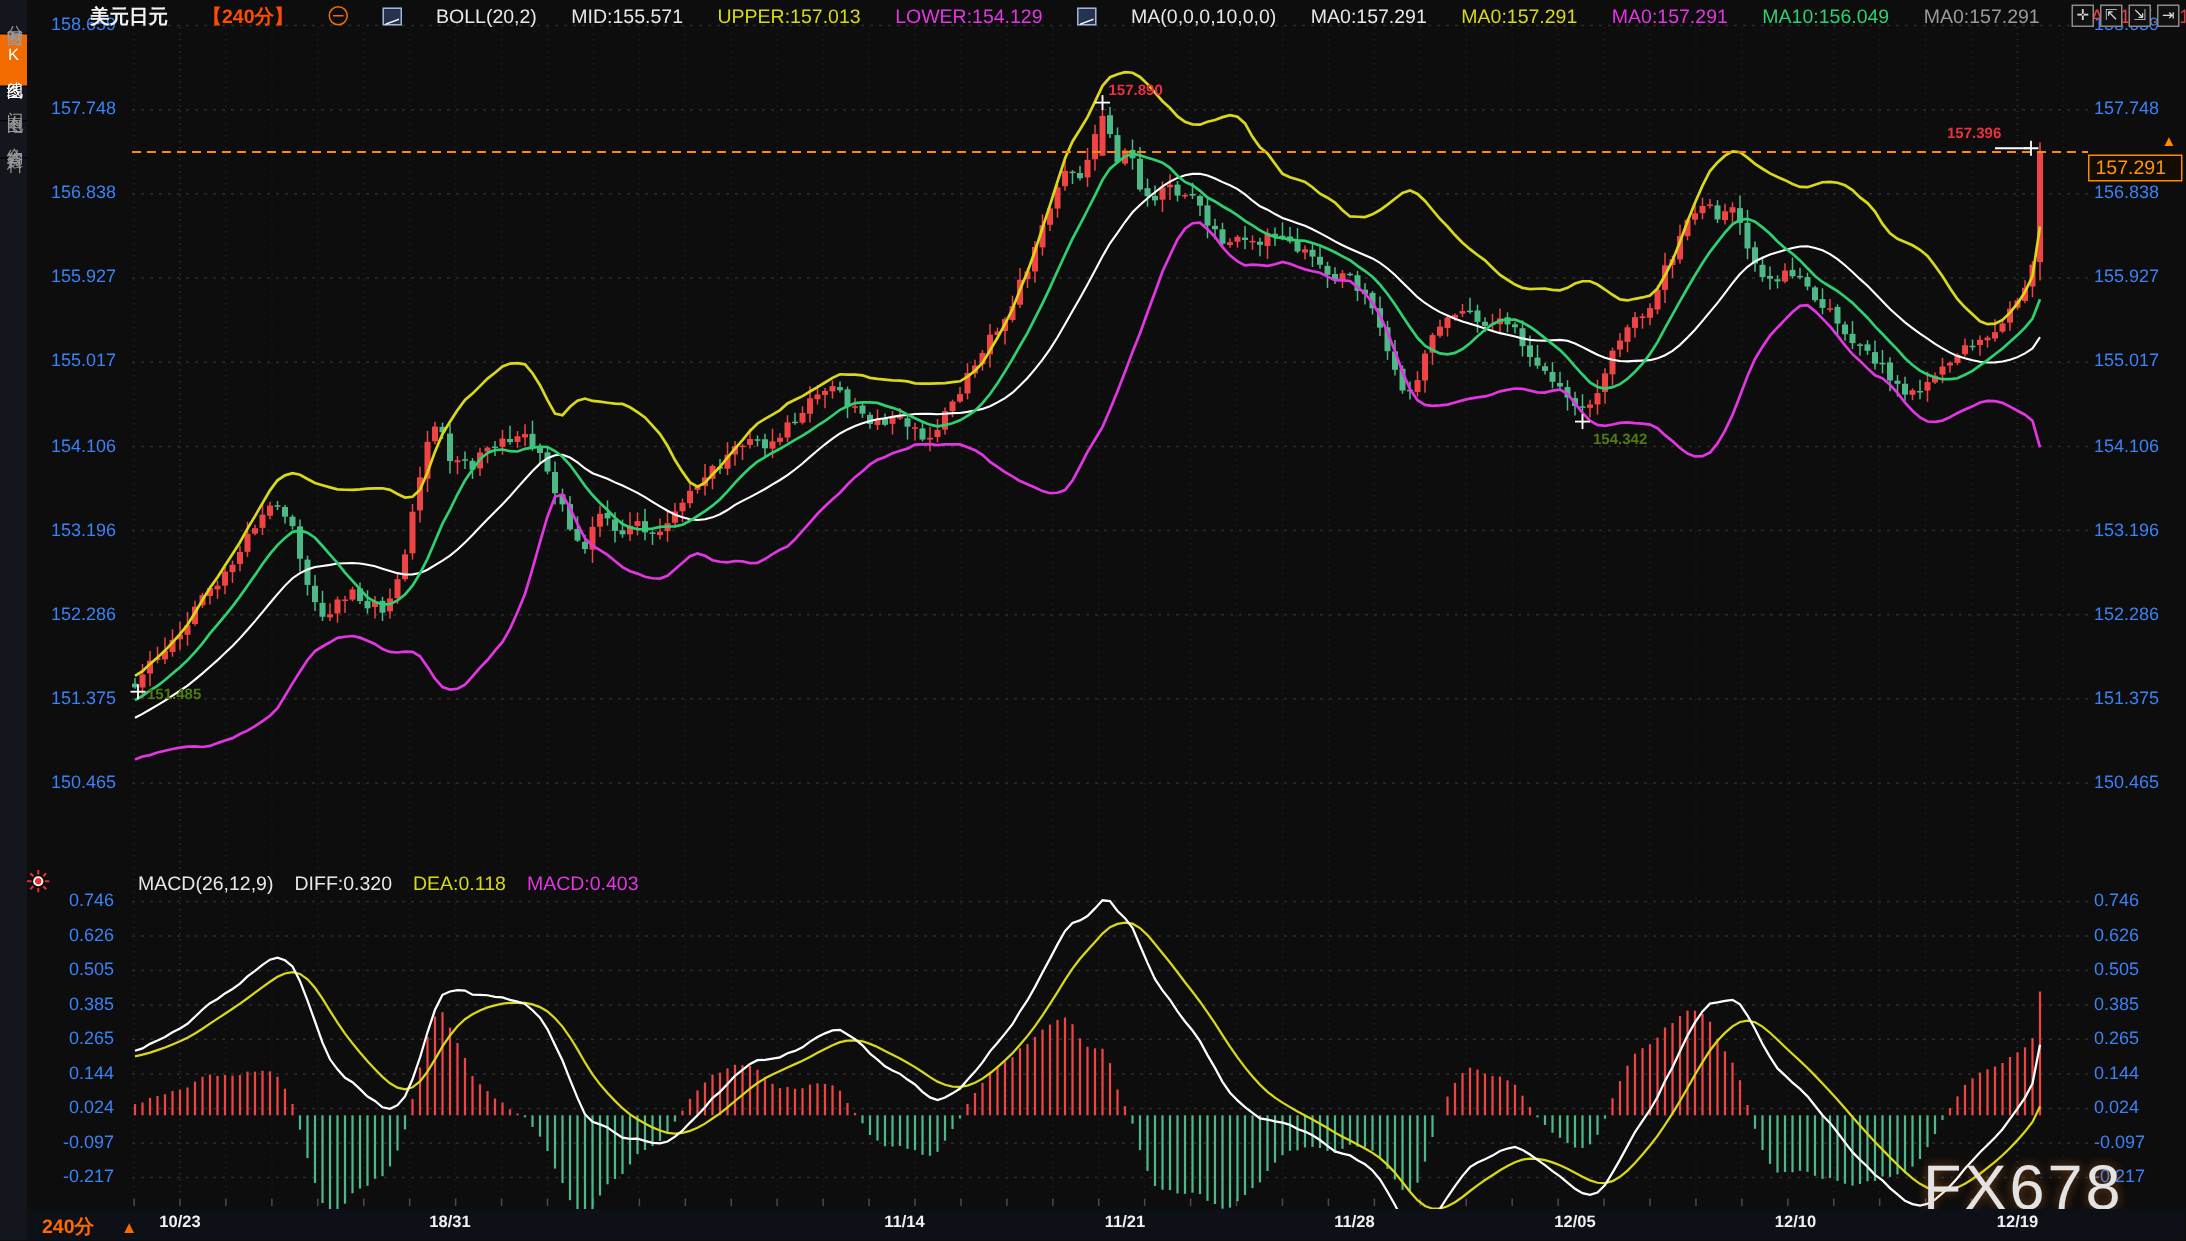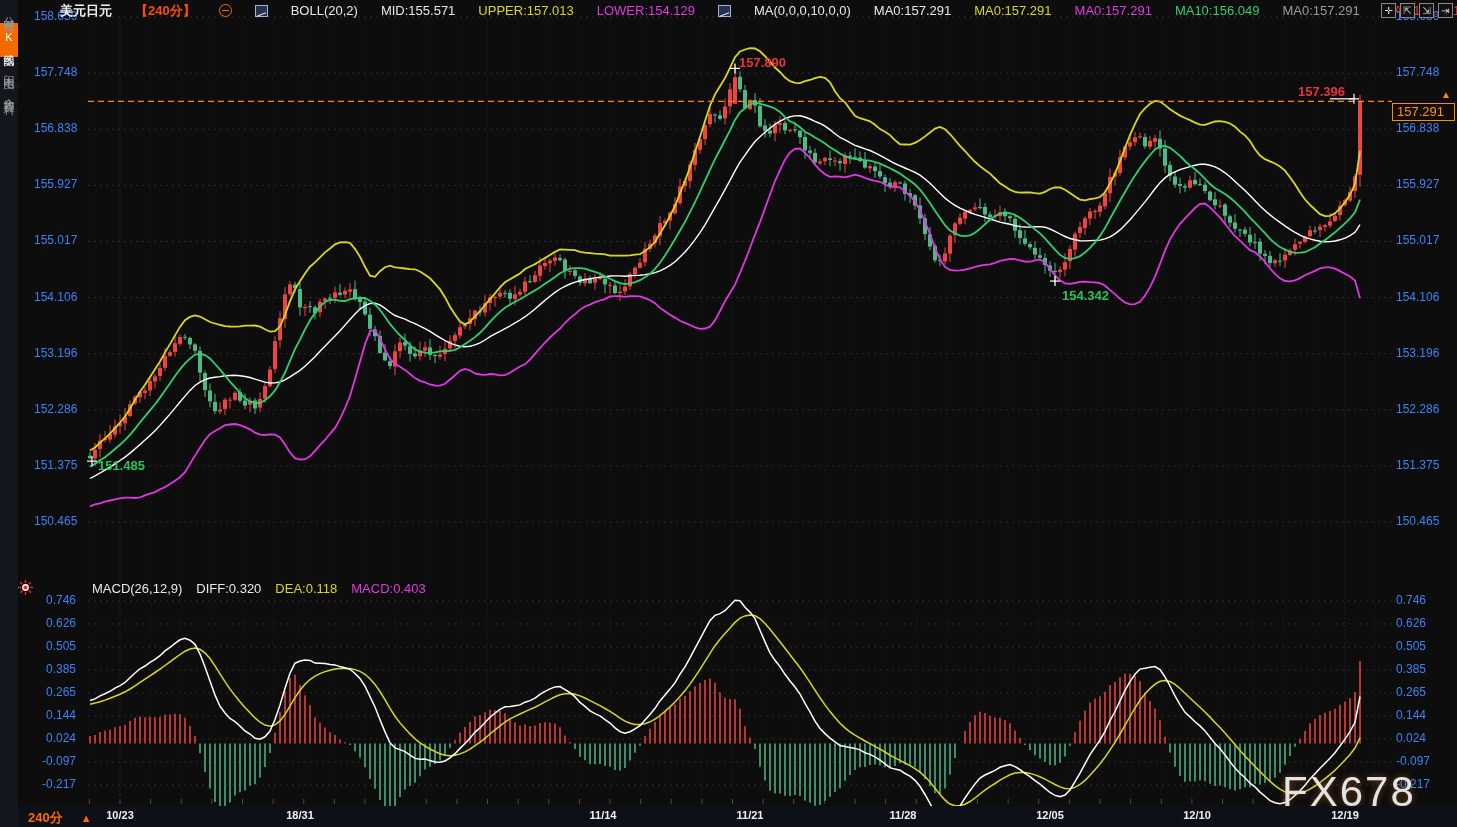--- a/index.html
+++ b/index.html
@@ -36,22 +36,22 @@
   .lbl { position:absolute; font-size:12px; color:#3b82f6; z-index:15; }
   .axis-l { width:42px; text-align:right; }
   .axis-r { width:46px; text-align:left; }
 
   
   #macd-legend { position:absolute; left:92px; top:581px; display:flex; gap:14px; font-size:13px;
                  color:#e8e8e8; z-index:20; white-space:nowrap; }
   #macd-pulse { position:absolute; left:18px; top:580px; width:15px; height:15px; z-index:20; }
 
   
-  .ann { position:absolute; font-size:13px; font-weight:bold; z-index:18; }
-  .ann-red { color:#e8333f; } .ann-grn { color:#22c55e; }
+  .ann { position:absolute; font-size:10px; font-weight:bold; z-index:18; }
+  .ann-red { color:#e8333f; } .ann-grn { color:#4d7c0f; }
 
   #last-price-box { position:absolute; left:1392px; top:103px; width:63px; height:18px;
                     border:1px solid #ff8a00; background:#120c02; color:#ff9500; font-size:13px;
                     line-height:16px; padding-left:4px; z-index:22; }
   #rt-arrow { position:absolute; left:1441px; top:90px; color:#ff8a00; font-size:10px; z-index:22; }
 
   
   #footer { position:absolute; left:0; top:806px; width:1457px; height:21px; background:#0e1017; z-index:25; }
   #footer-period { position:absolute; left:28px; top:3px; color:#ff6a00; font-weight:bold; font-size:13px; cursor:pointer;}
   #footer-period .tri { font-size:11px; margin-left:18px; }

